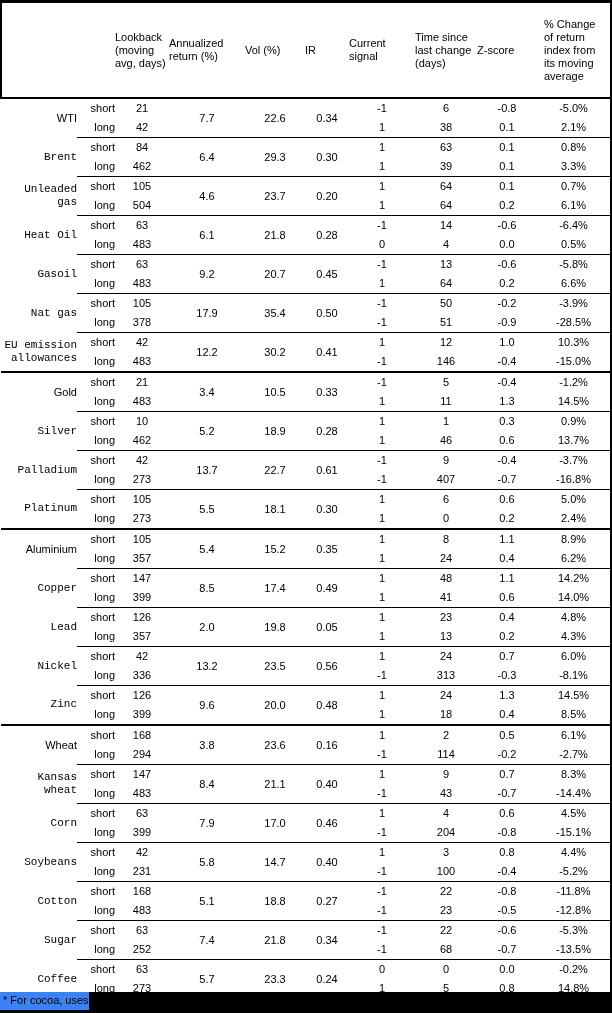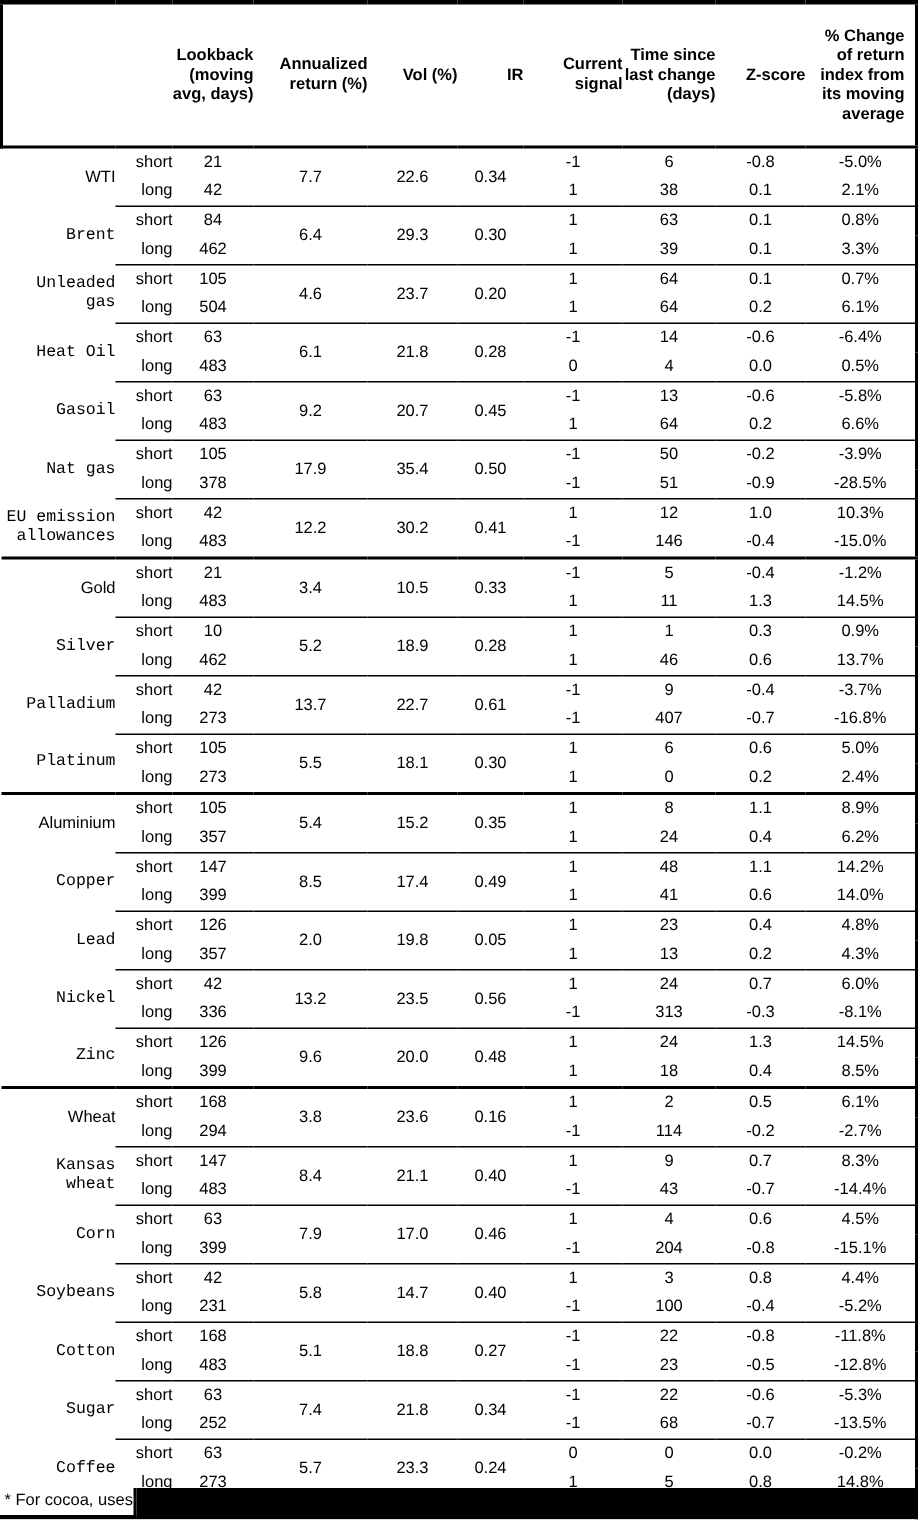--- a/index.html
+++ b/index.html
@@ -22,22 +22,22 @@
     border-right: 2px solid #000;
   }
   table.sig th, table.sig td {
     font-size: 11px;
     line-height: 13px;
     color: #000;
     padding: 0;
     overflow: hidden;
   }
   thead th {
-    font-weight: bold;
-    text-align: right;
+    font-weight: normal;
+    text-align: left;
     vertical-align: middle;
     height: 94px;
     border-bottom: 2.5px solid #000;
     padding: 0 4px;
   }
   thead th.corner { border-left: 2px solid #000; }
   thead th.pct-h { padding: 0 7px; }
   tbody td { height: 19px; vertical-align: middle; }
   td.name {
     text-align: right;
@@ -53,21 +53,21 @@
   #footer {
     position: absolute;
     left: 0; right: 0; bottom: 0;
     top: 992px;
     background: #000;
   }
   #footnote-box {
     position: absolute;
     left: 0; top: 0;
     width: 86px; height: 18px;
-    background: #ffffff;
+    background: #3b82f6;
     border-right: 2px solid #000;
     border-bottom: 2px solid #000;
     font-size: 11px;
     line-height: 17px;
     padding-left: 3px;
     white-space: nowrap;
     overflow: hidden;
     color: #000;
   }
 </style>

